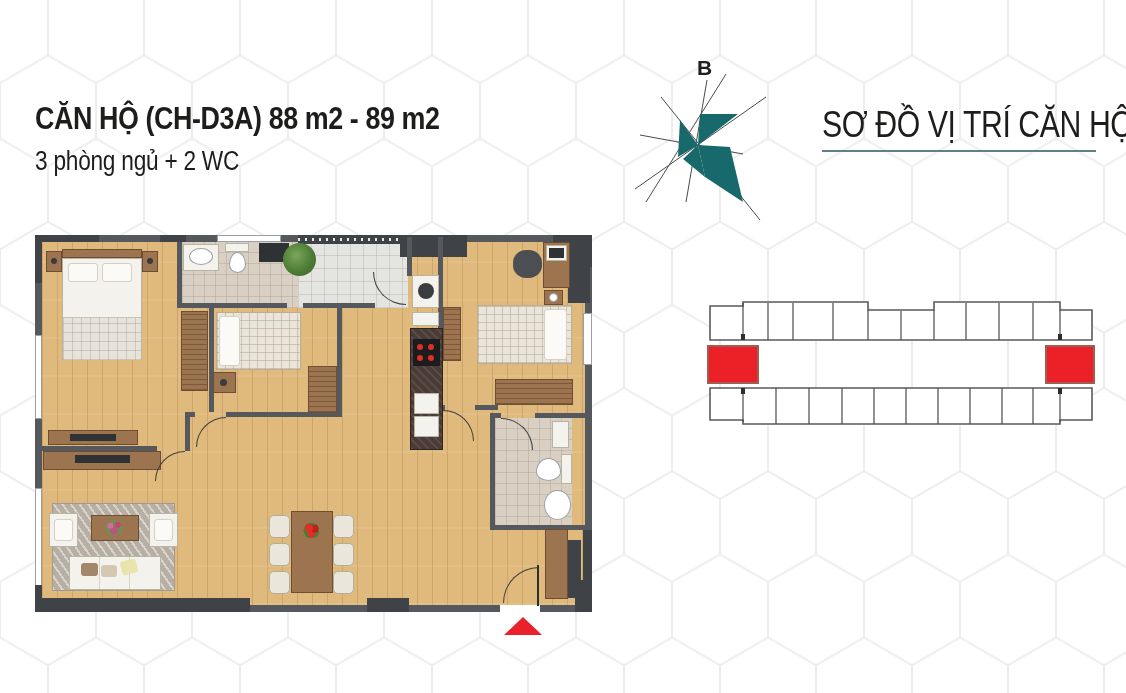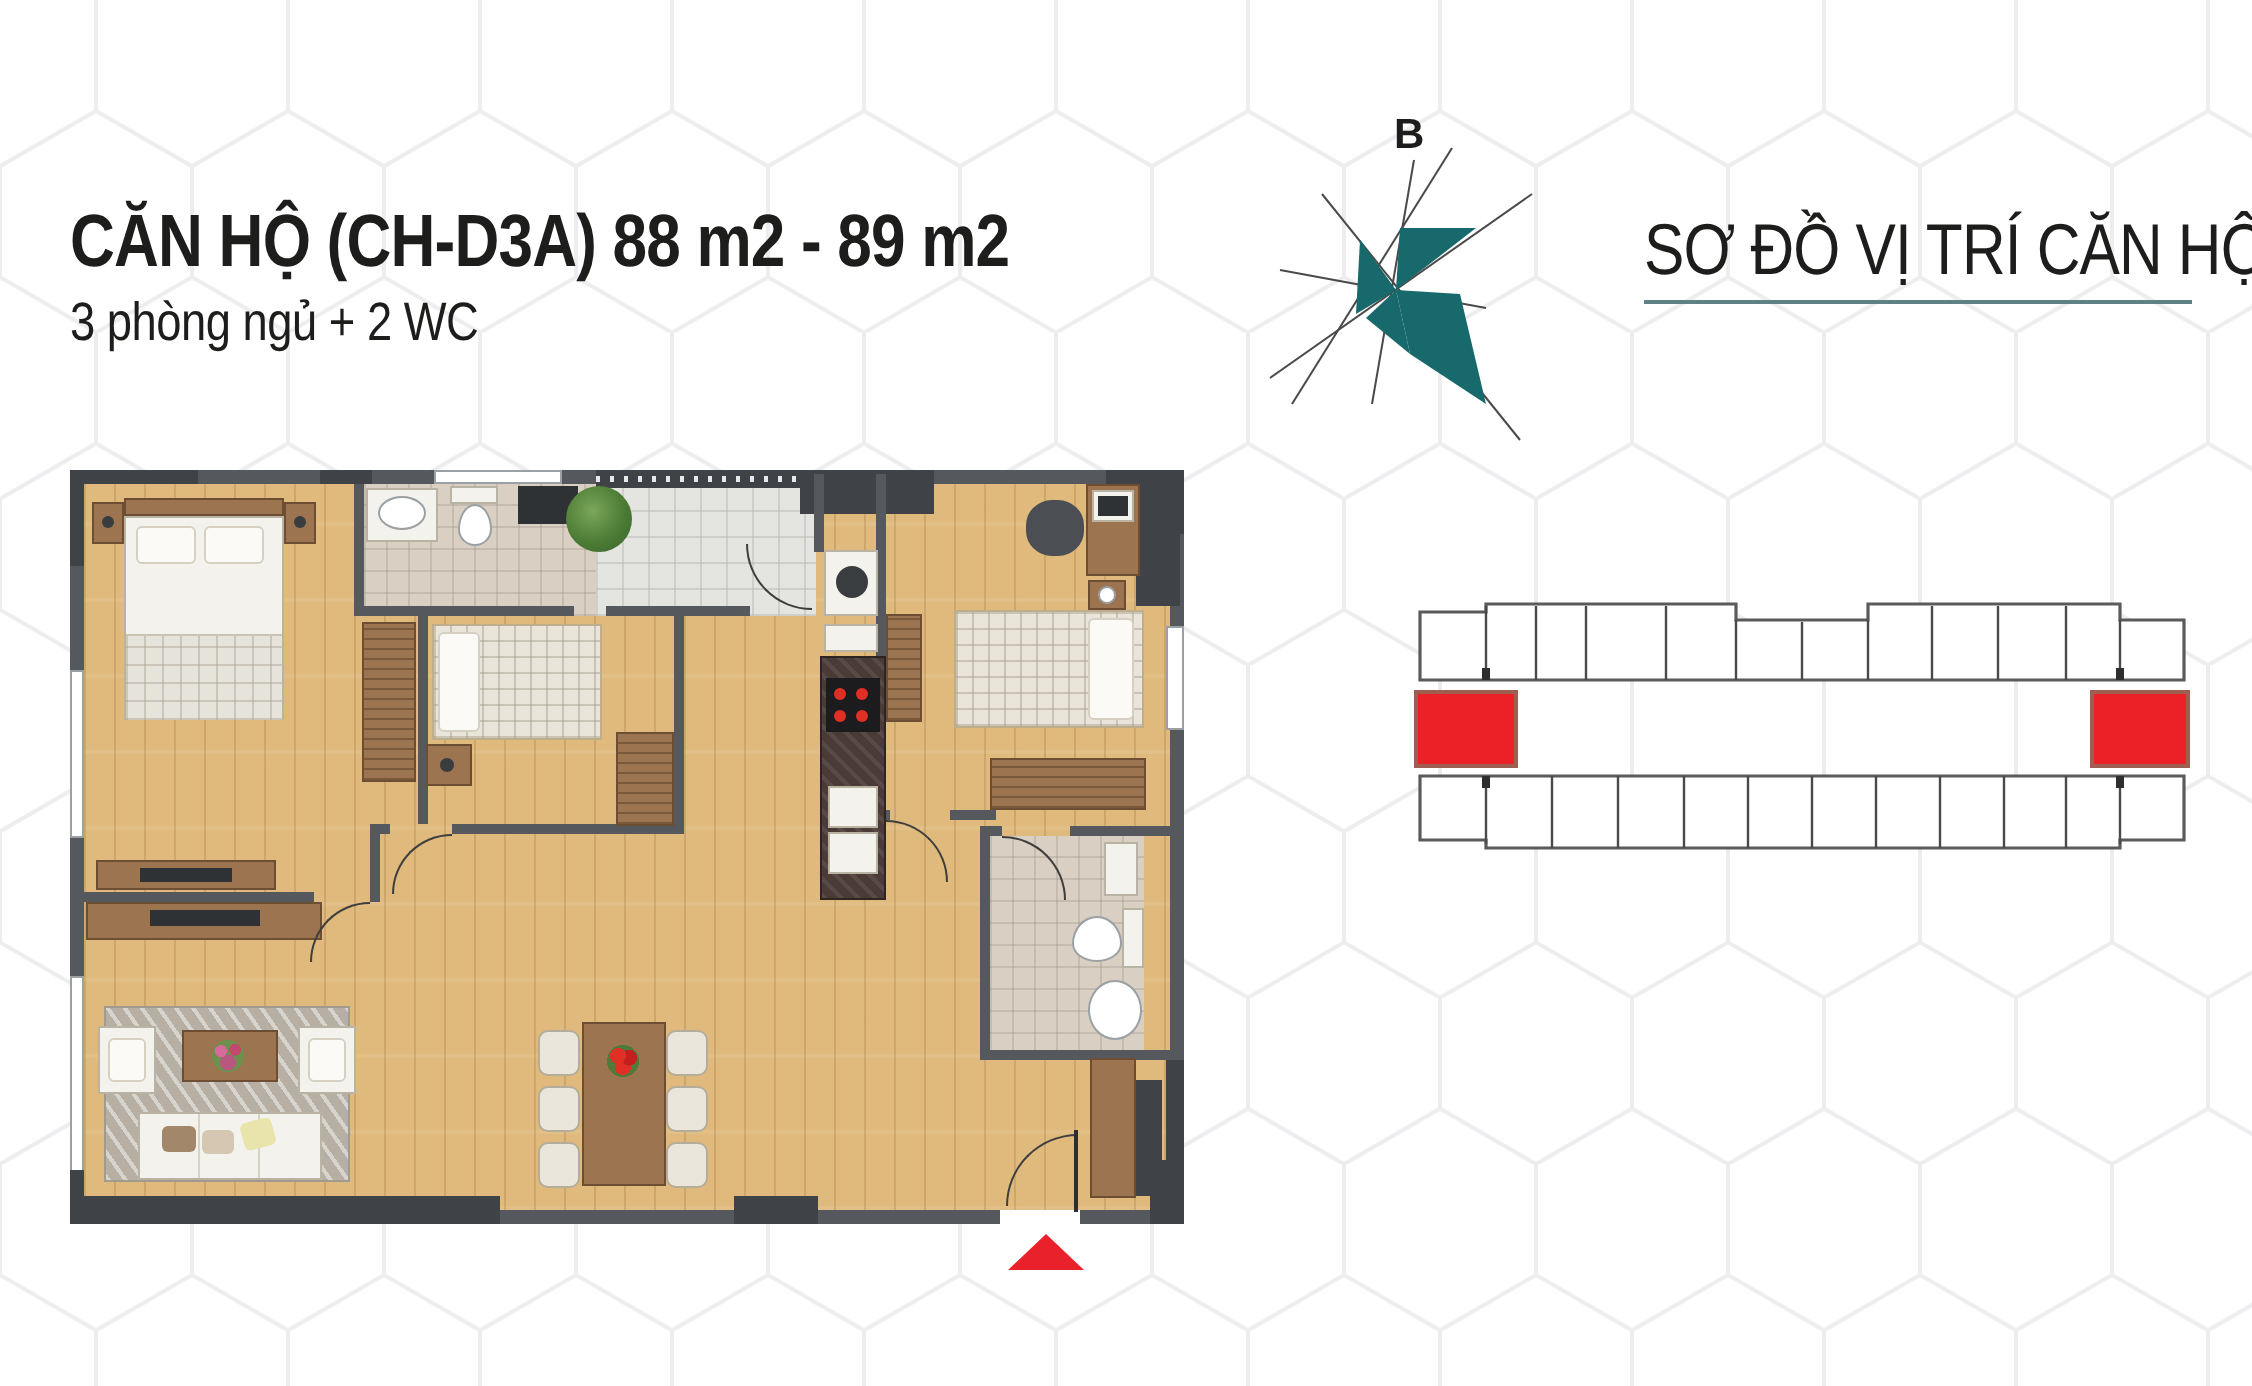--- a/index.html
+++ b/index.html
@@ -5,21 +5,21 @@
   html,body{margin:0;padding:0;}
   body{
     width:1126px;height:693px;position:relative;overflow:hidden;
     background:#ffffff;
     font-family:"Liberation Sans","DejaVu Sans",sans-serif;
     color:#1d1d1b;
   }
   .a{position:absolute;}
   .cond{display:inline-block;transform:scaleX(.84);transform-origin:left center;white-space:nowrap;}
   
-  .title{left:35px;top:100px;font-size:37px;font-weight:700;letter-spacing:-.5px;}
+  .title{left:35px;top:100px;font-size:32px;font-weight:700;letter-spacing:-.5px;}
   .subtitle{left:35px;top:146px;font-size:27px;font-weight:400;letter-spacing:-.3px;}
   .loc-head{left:822px;top:104px;font-size:36px;font-weight:400;letter-spacing:-.5px;}
   .loc-underline{left:822px;top:150px;width:274px;height:2px;background:#5e8184;}
   .north-b{left:697px;top:56px;font-size:21px;font-weight:700;}
   
   #plan{left:35px;top:235px;width:557px;height:377px;}
   .wall{background:#55585c;}
   .dk{background:#3f4347;}
   .win{background:#ffffff;border:1px solid #9aa0a4;box-sizing:border-box;}
   .wood{background:#e0ba7d;

